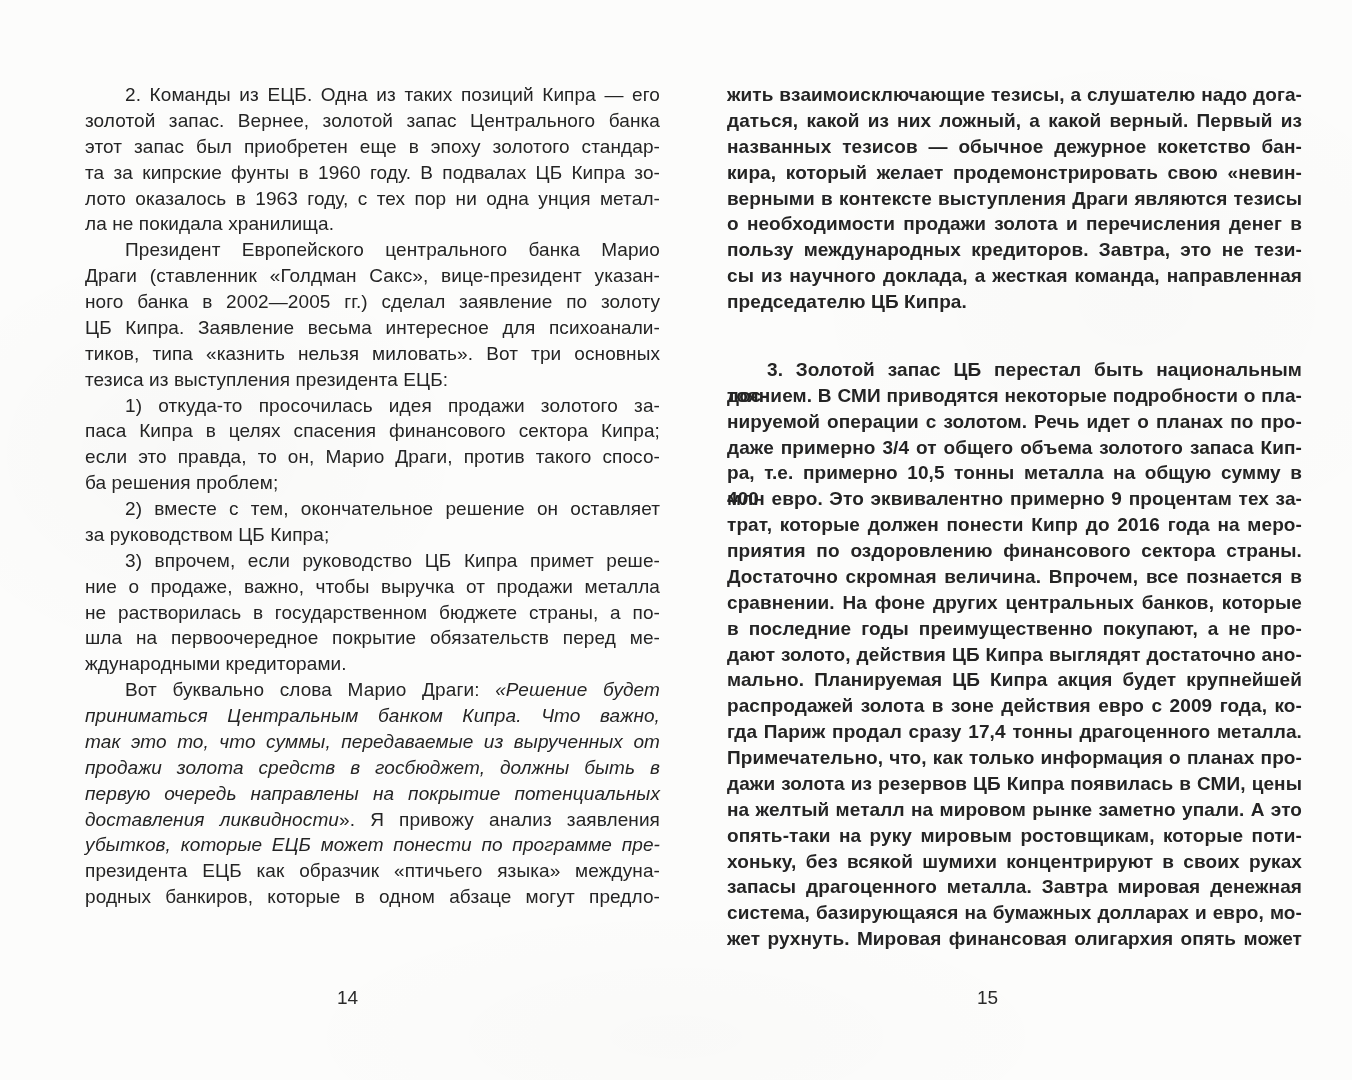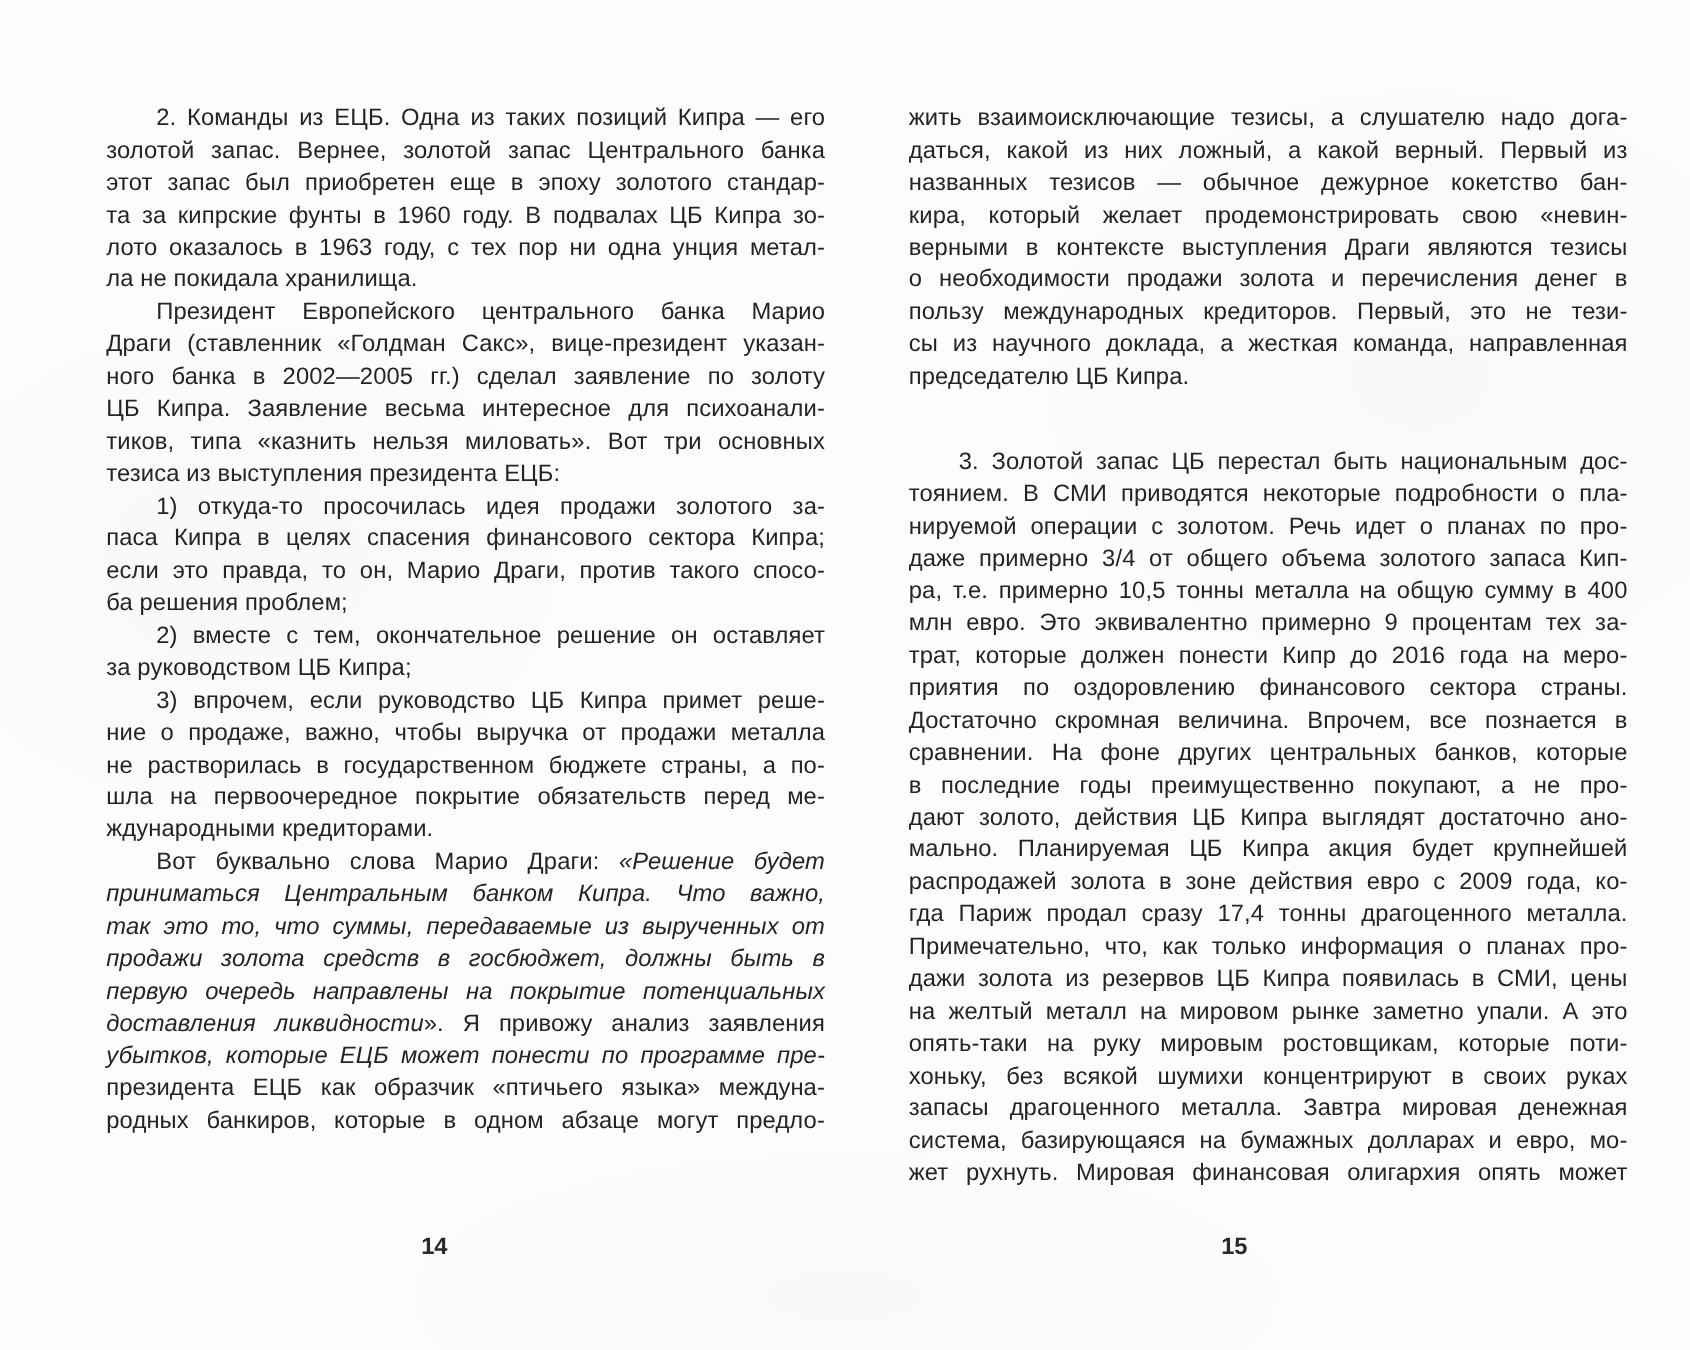--- a/index.html
+++ b/index.html
@@ -14,21 +14,21 @@
       radial-gradient(ellipse 600px 200px at 50% 96%, rgba(0,0,0,0.010), transparent 70%),
       #fcfcfb;
     color: #222;
   }
   .page {
     position: absolute;
     top: 82px;
     width: 575px;
   }
   #page-left  { left: 85px; }
-  #page-right { left: 727px; }
+  #page-right { left: 727px; font-weight: bold; }
   .paragraph { margin: 0; }
   .paragraph.gap { margin-top: 42px; }
   .line {
     font-size: 19px;
     line-height: 25.88px;
     height: 25.88px;
     letter-spacing: 0.1px;
     text-align: justify;
     text-align-last: justify;
     text-justify: inter-word;
@@ -37,21 +37,20 @@
   .line.noj { text-align: left; text-align-last: left; }
   .line.indent { text-indent: 40px; }
   .it { font-style: italic; }
   .page-number {
     position: absolute;
     top: 987px;
     width: 575px;
     text-align: center;
     font-size: 19px;
     color: #2a2a2a;
-    font-weight: bold;
   }
   #page-number-left  { left: 60px; }
   #page-number-right { left: 700px; }
 </style>
 </head>
 <body>
 
 <div>
   <div id="page-left" class="page text-block">
       <div class="paragraph">
@@ -100,21 +99,21 @@
       </div>
     </div>
   <div id="page-right" class="page text-block">
       <div class="paragraph">
         <div class="line">жить взаимоисключающие тезисы, а слушателю надо дога-</div>
         <div class="line">даться, какой из них ложный, а какой верный. Первый из</div>
         <div class="line">названных тезисов — обычное дежурное кокетство бан-</div>
         <div class="line">кира, который желает продемонстрировать свою «невин-</div>
         <div class="line">верными в контексте выступления Драги являются тезисы</div>
         <div class="line">о необходимости продажи золота и перечисления денег в</div>
-        <div class="line">пользу международных кредиторов. Первый, это не тези-</div>
+        <div class="line">пользу международных кредиторов. Завтра, это не тези-</div>
         <div class="line">сы из научного доклада, а жесткая команда, направленная</div>
         <div class="line noj">председателю ЦБ Кипра.</div>
       </div>
       <div class="paragraph gap">
         <div class="line indent">3. Золотой запас ЦБ перестал быть национальным дос-</div>
         <div class="line">тоянием. В СМИ приводятся некоторые подробности о пла-</div>
         <div class="line">нируемой операции с золотом. Речь идет о планах по про-</div>
         <div class="line">даже примерно 3/4 от общего объема золотого запаса Кип-</div>
         <div class="line">ра, т.е. примерно 10,5 тонны металла на общую сумму в 400</div>
         <div class="line">млн евро. Это эквивалентно примерно 9 процентам тех за-</div>

